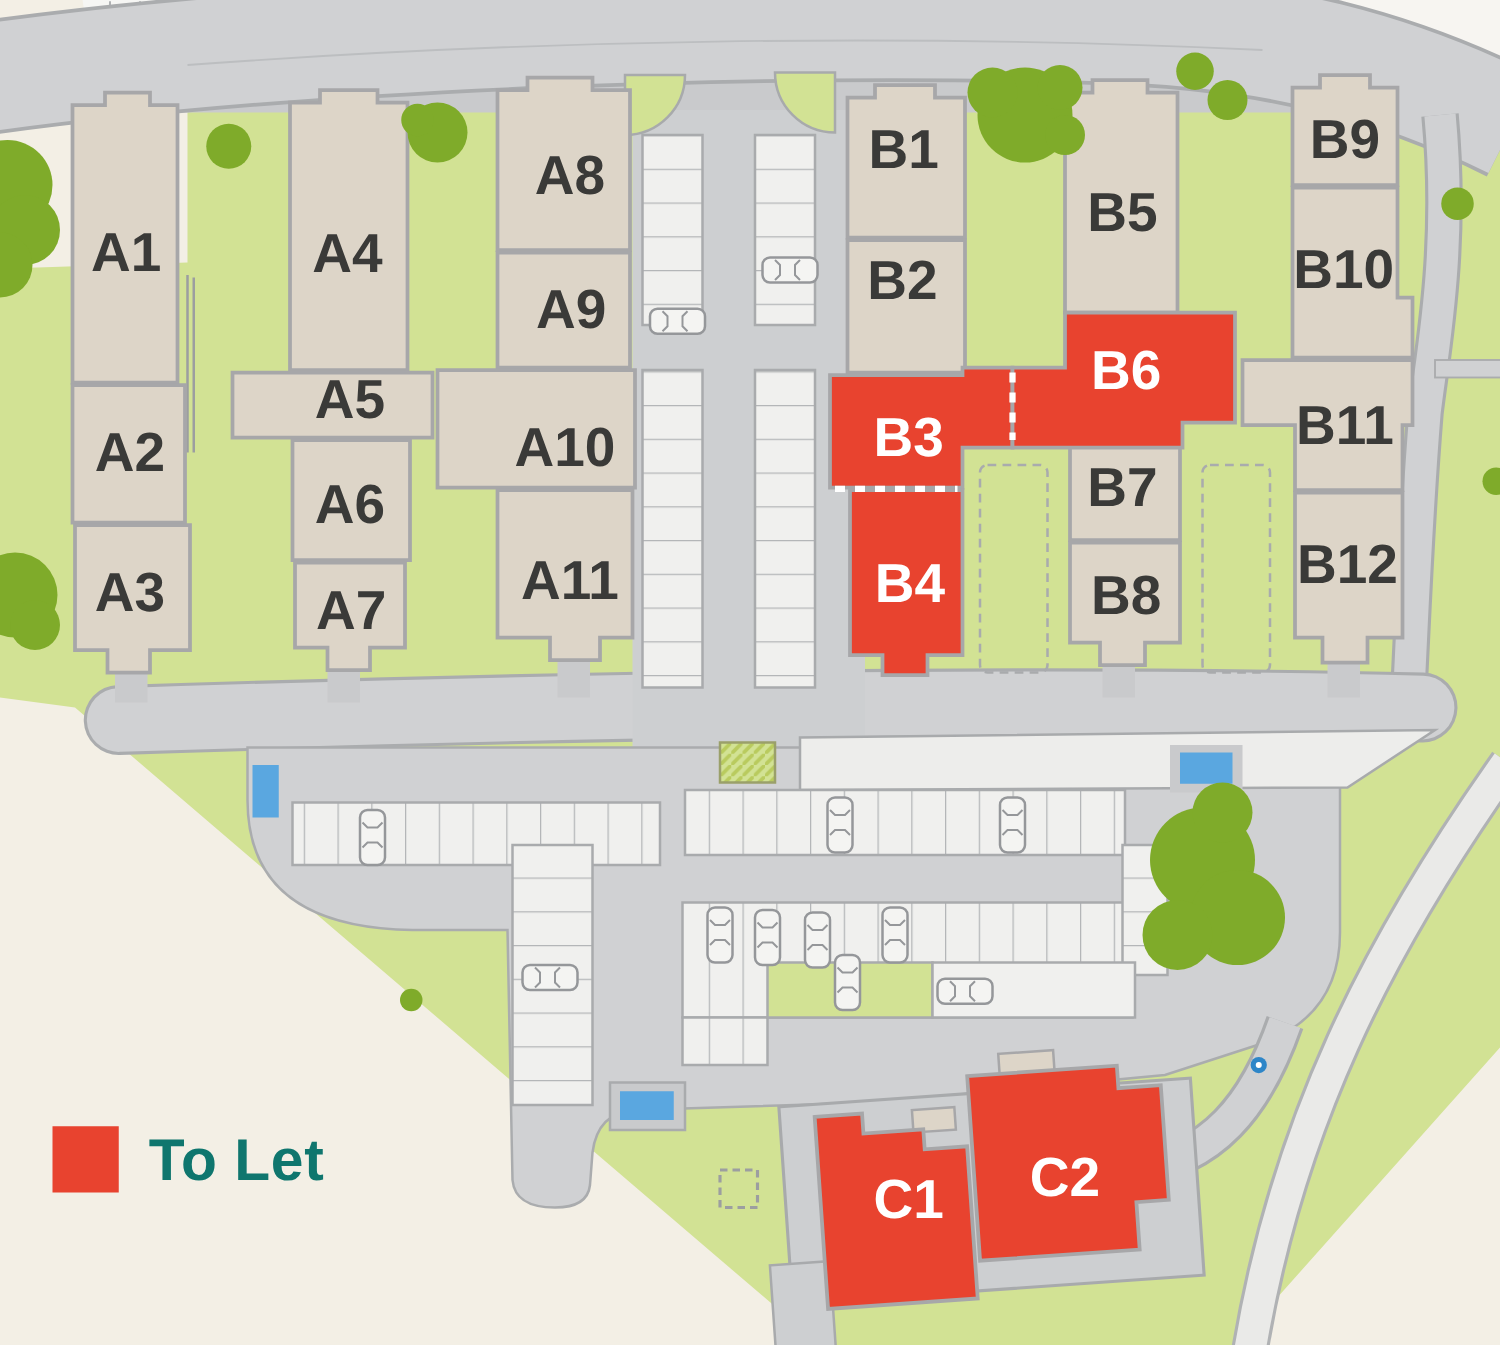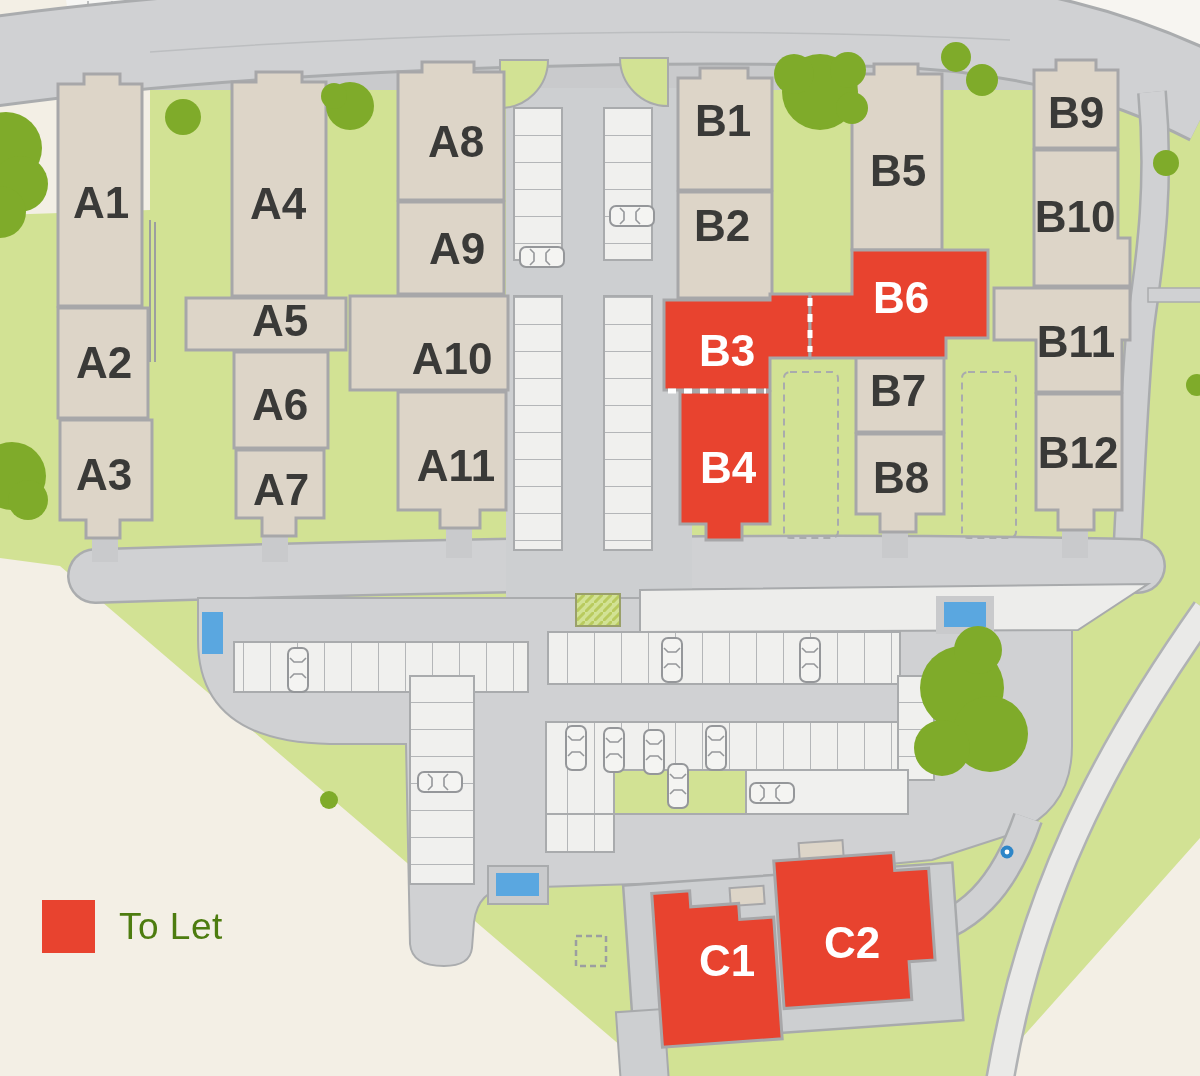--- a/index.html
+++ b/index.html
@@ -3,21 +3,21 @@
 <meta charset="utf-8">
 <style>
   html,body{margin:0;padding:0;background:#f3efe5;}
   #stage{position:relative;width:1200px;height:1076px;overflow:hidden;
          font-family:"Liberation Sans",sans-serif;background:#f3efe5;}
   #plan{position:absolute;left:0;top:0;}
   .unit-label{font-family:"Liberation Sans",sans-serif;font-weight:700;font-size:44px;
               text-anchor:middle;pointer-events:none;}
   #legend{position:absolute;left:42px;top:900px;display:flex;align-items:center;gap:24px;}
   #legend .swatch{width:53px;height:53px;}
-  #legend .cap{font-size:37px;font-weight:400;color:#4d7c0f;letter-spacing:.5px;}
+  #legend .cap{font-size:47px;font-weight:700;color:#0f766e;letter-spacing:.5px;}
   path,rect,circle{shape-rendering:geometricPrecision;}
 </style>
 </head>
 <body>
 
 <div id="stage">
 <svg id="plan" width="1200" height="1076" viewBox="0 0 1200 1076" xmlns="http://www.w3.org/2000/svg">
   <defs>
     <pattern id="baysV" width="27" height="80" patternUnits="userSpaceOnUse">
       <rect width="27" height="80" fill="#f0f0ee"></rect>

